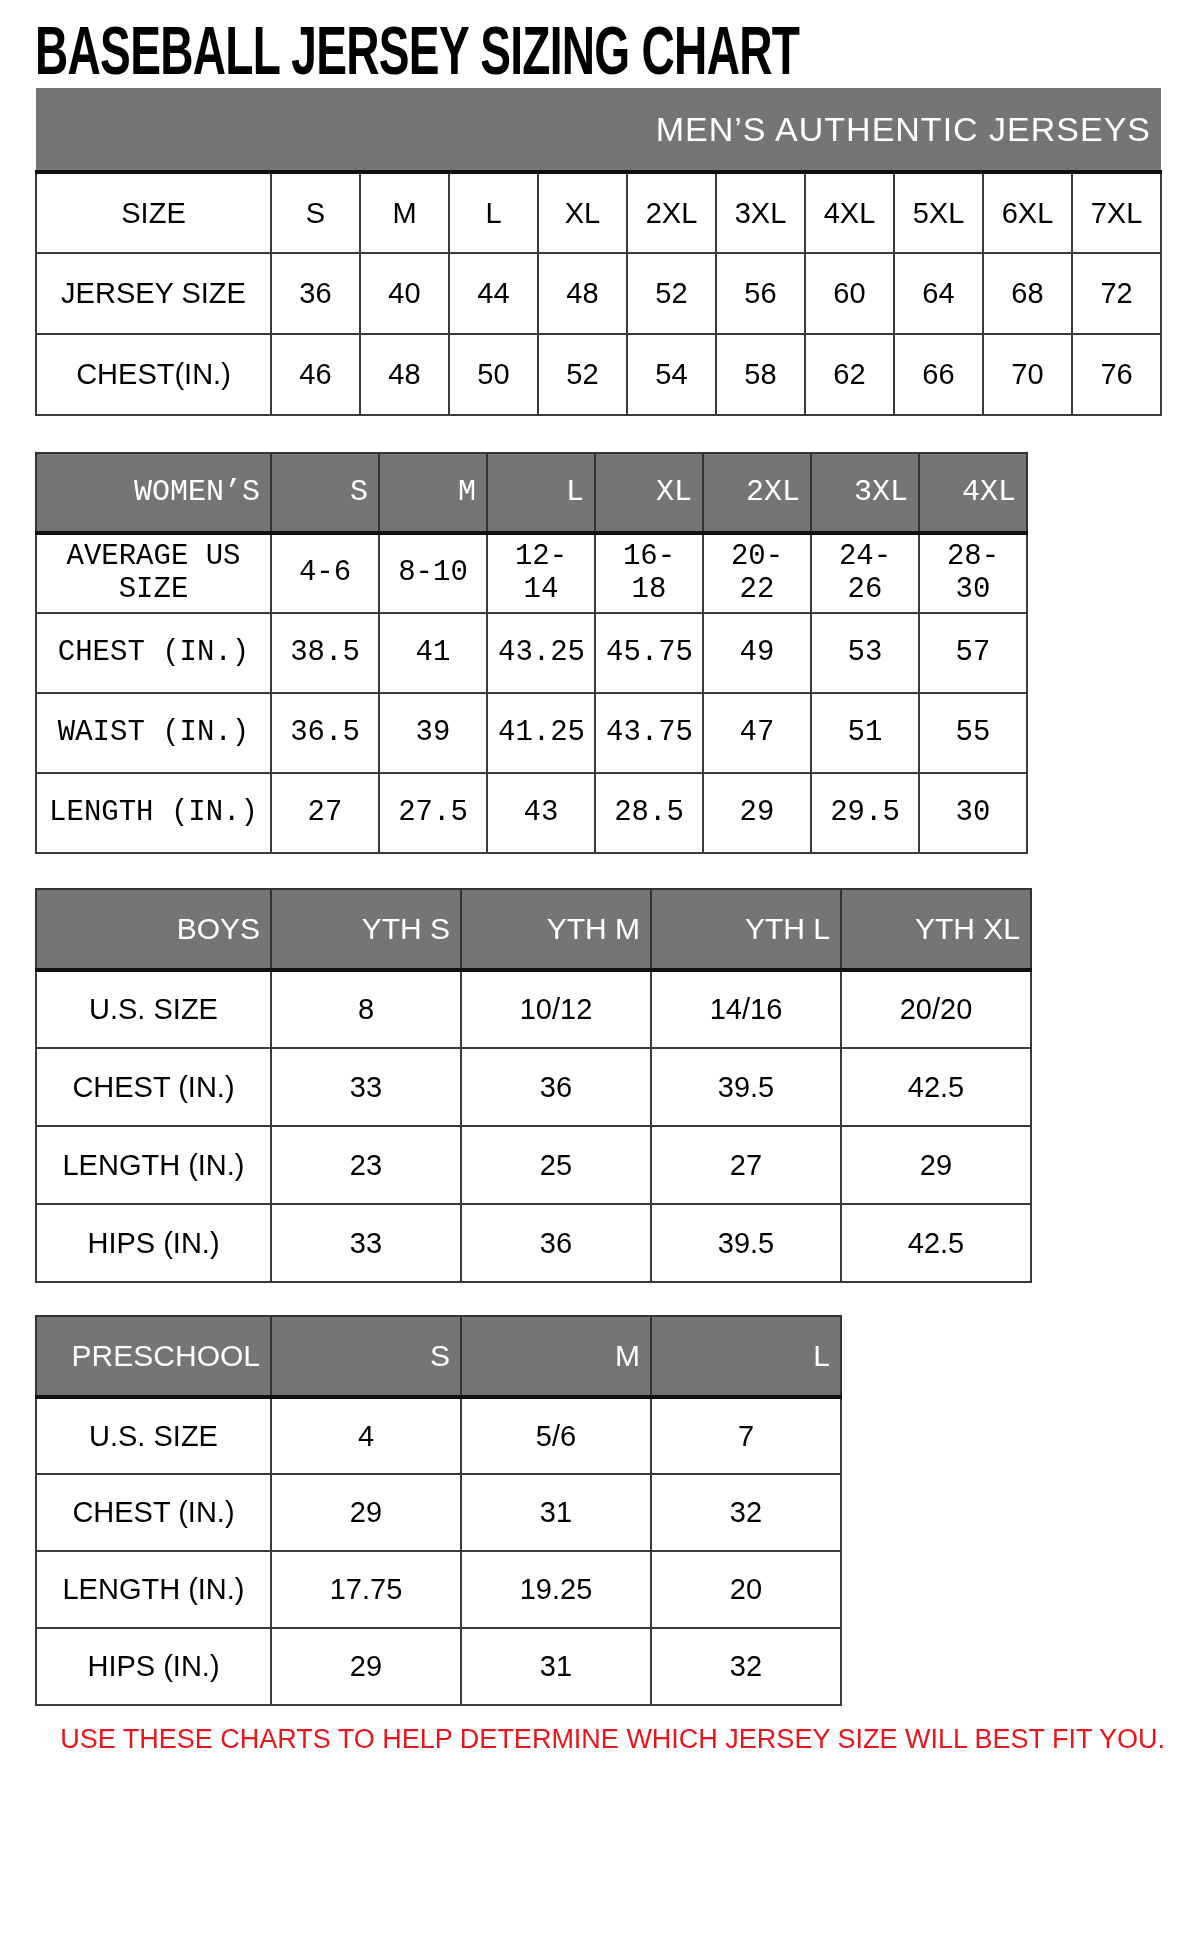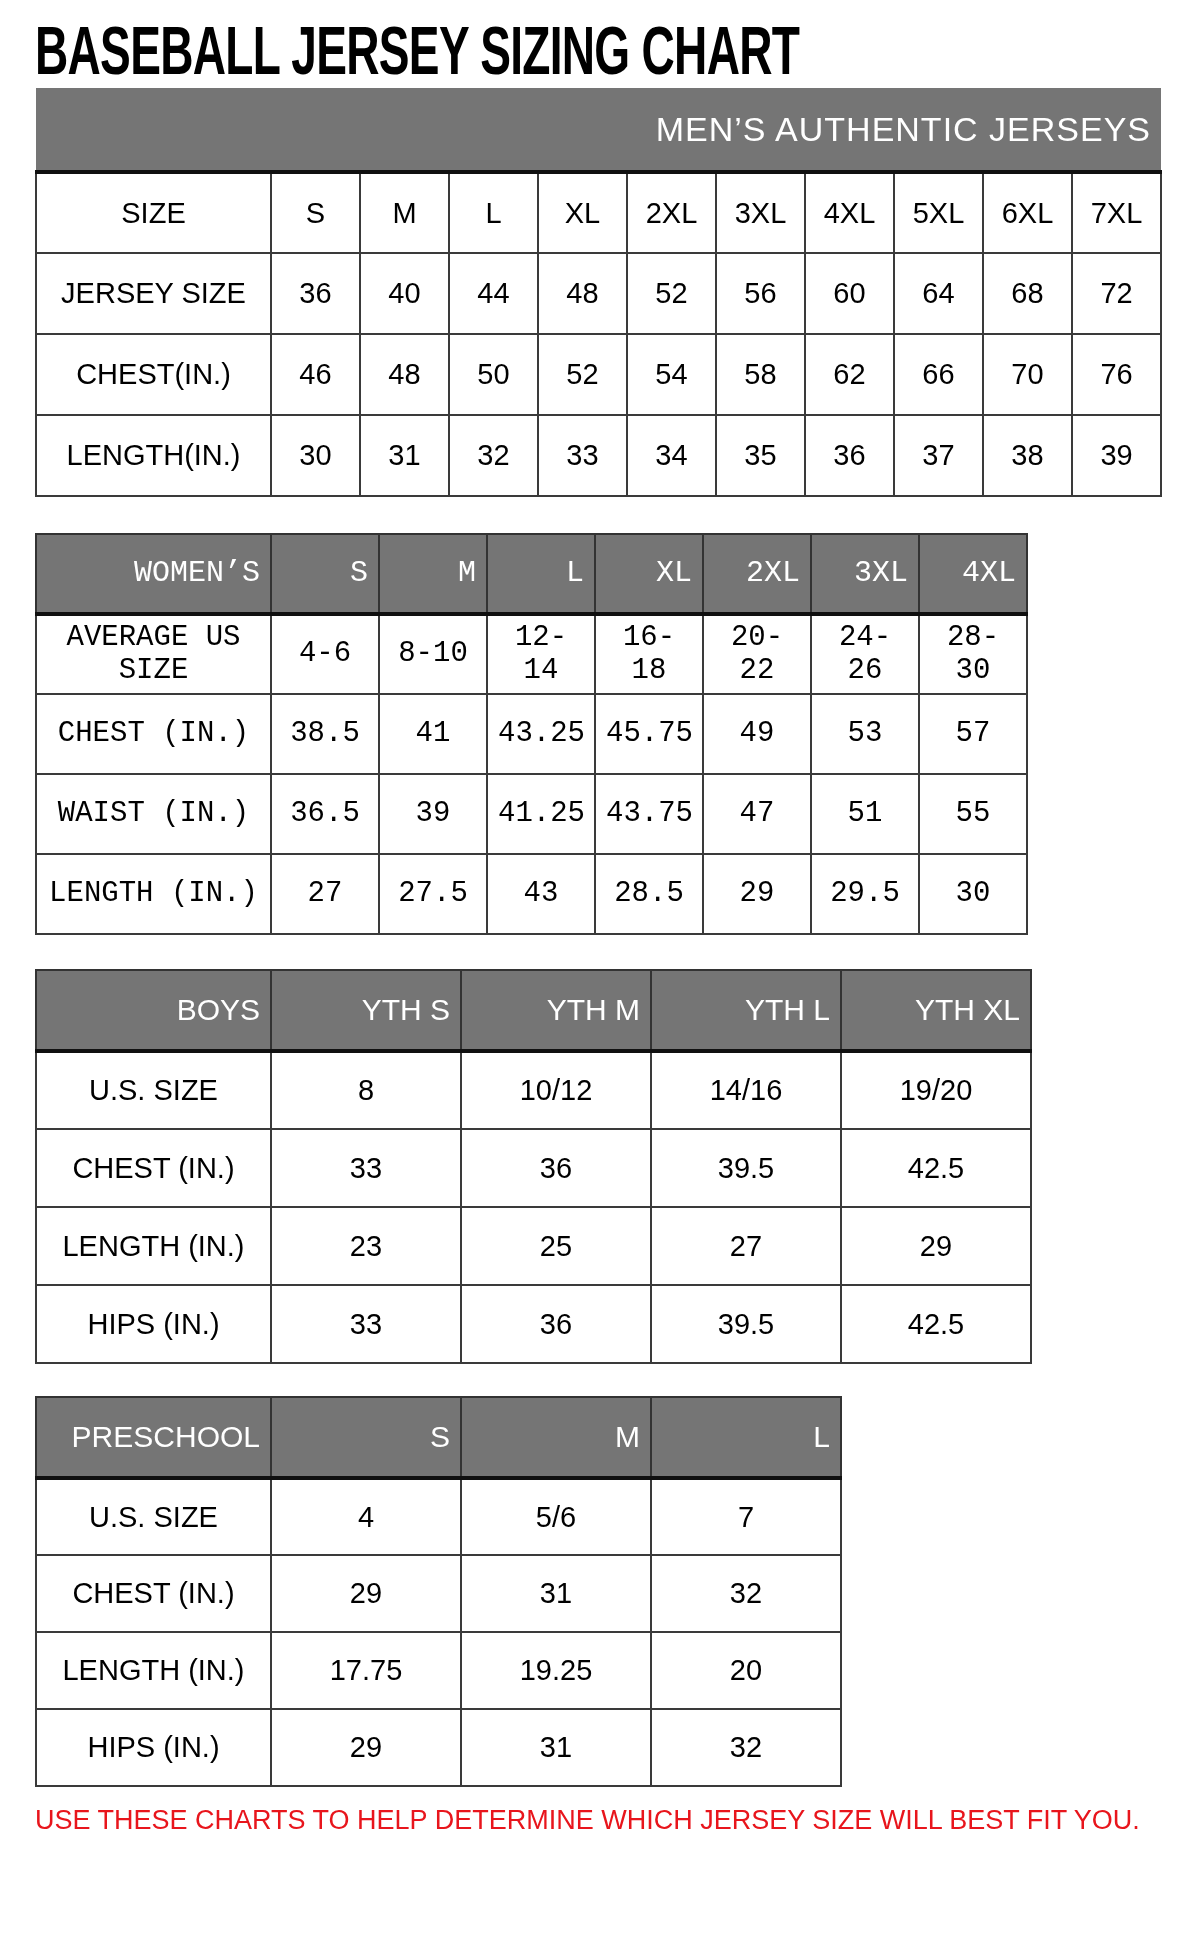--- a/index.html
+++ b/index.html
@@ -70,20 +70,21 @@
 
   .preschool-table { width: 805px; margin-bottom: 0; }
   .preschool-table tr { height: 77px; }
   .preschool-table thead tr { height: 81px; }
 
   .footer-note {
     color: #e8151c;
     font-size: 27px;
     margin-top: 18px;
     white-space: nowrap;
+    text-align: right;
   }
 </style>
 </head>
 <body>
 
 <div class="page">
 
   <h1 class="page-title">BASEBALL JERSEY SIZING CHART</h1>
 
 
@@ -130,33 +131,20 @@
           <td>48</td>
           <td>50</td>
           <td>52</td>
           <td>54</td>
           <td>58</td>
           <td>62</td>
           <td>66</td>
           <td>70</td>
           <td>76</td>
         </tr>
-        <tr>
-          <td>LENGTH(IN.)</td>
-          <td>30</td>
-          <td>31</td>
-          <td>32</td>
-          <td>33</td>
-          <td>34</td>
-          <td>35</td>
-          <td>36</td>
-          <td>37</td>
-          <td>38</td>
-          <td>39</td>
-        </tr>
       </tbody>
   </table>
 
   <table class="sizing-table womens-table">
     <colgroup>
       <col style="width:235px">
       <col span="7" style="width:108px">
     </colgroup>
     <thead>
       <tr>
@@ -227,21 +215,21 @@
           <th>YTH L</th>
           <th>YTH XL</th>
         </tr>
     </thead>
     <tbody>
         <tr>
           <td>U.S. SIZE</td>
           <td>8</td>
           <td>10/12</td>
           <td>14/16</td>
-          <td>19/20</td>
+          <td>20/20</td>
         </tr>
         <tr>
           <td>CHEST (IN.)</td>
           <td>33</td>
           <td>36</td>
           <td>39.5</td>
           <td>42.5</td>
         </tr>
         <tr>
           <td>LENGTH (IN.)</td>

